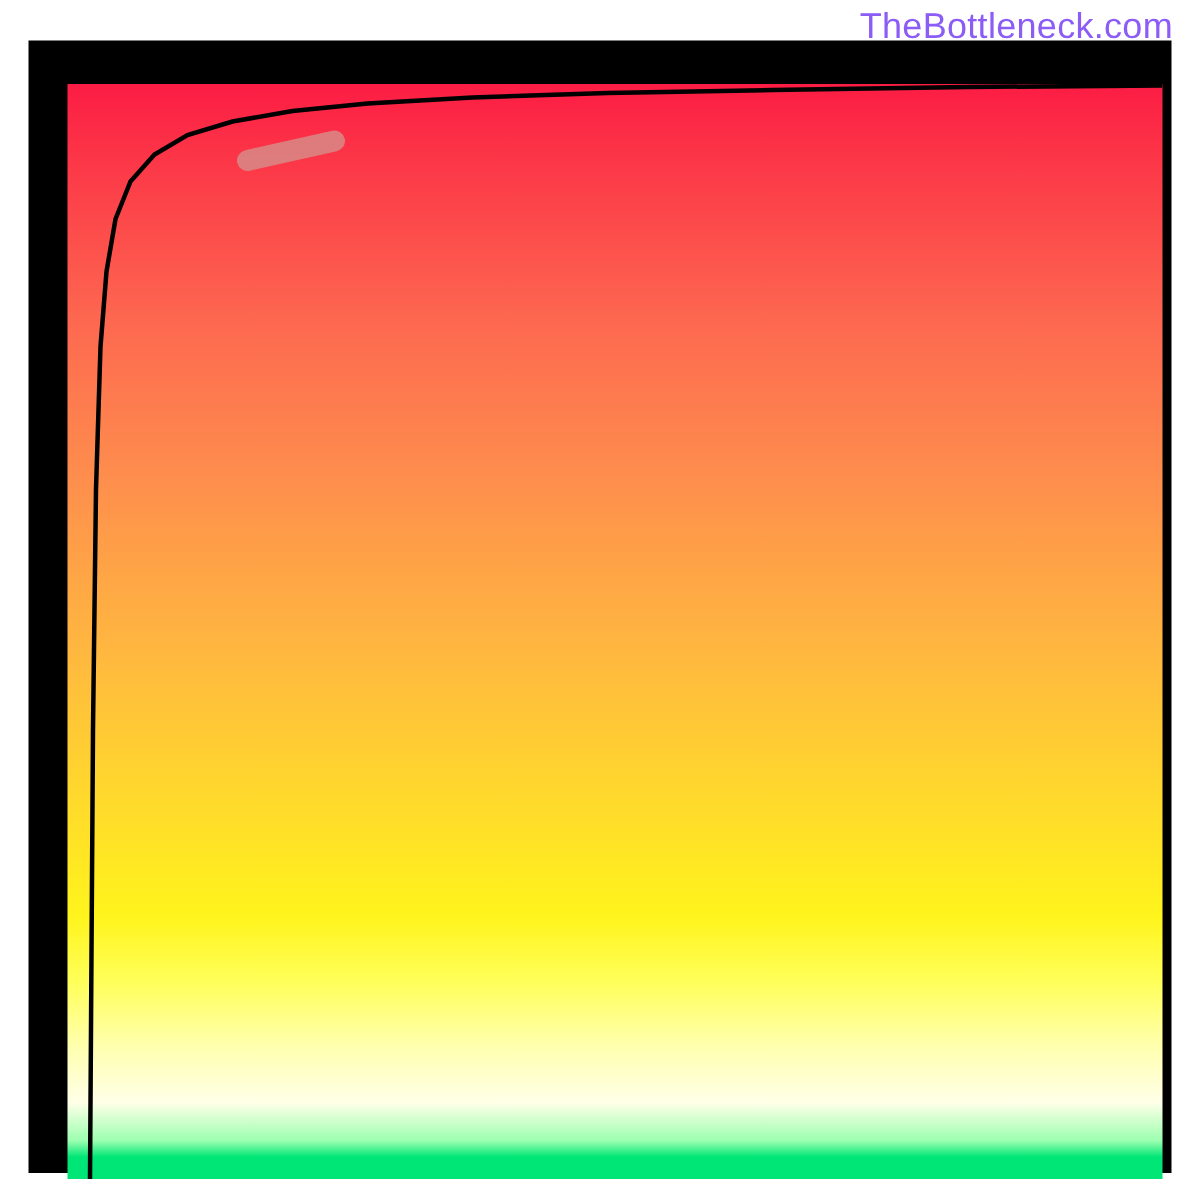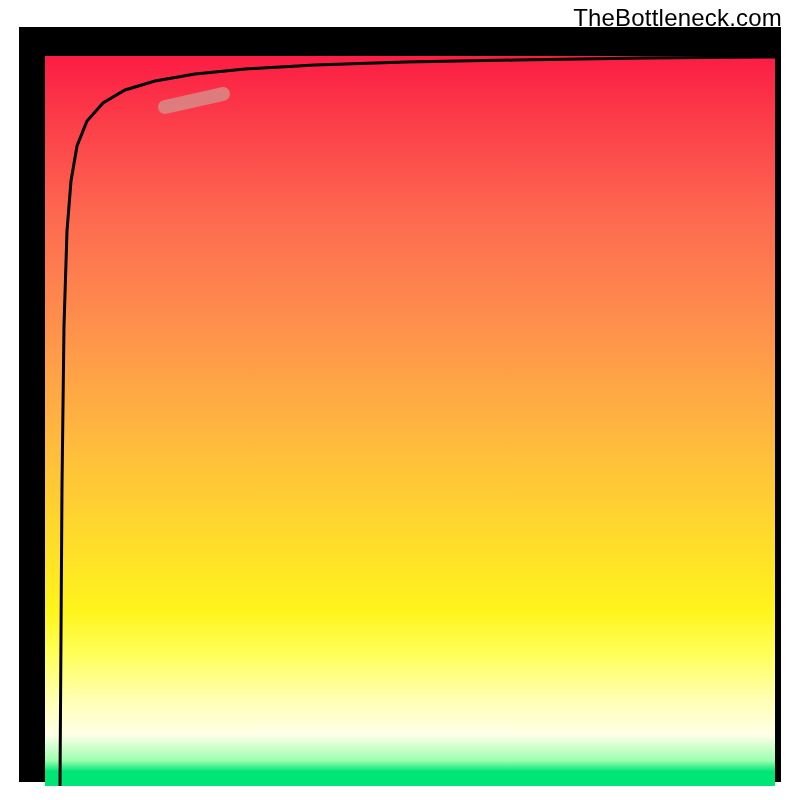--- a/index.html
+++ b/index.html
@@ -52,21 +52,21 @@
     position: absolute;
     left: 0;
     top: 0;
     width: 730px;
     height: 730px;
   }
   .watermark {
     position: absolute;
     top: 4px;
     right: 18px;
-    color: #000000;
+    color: #8b5cf6;
     font-size: 24px;
     letter-spacing: 0.2px;
   }
 </style>
 </head>
 <body>
 
 <div class="stage">
 
   <div class="watermark">TheBottleneck.com</div>

